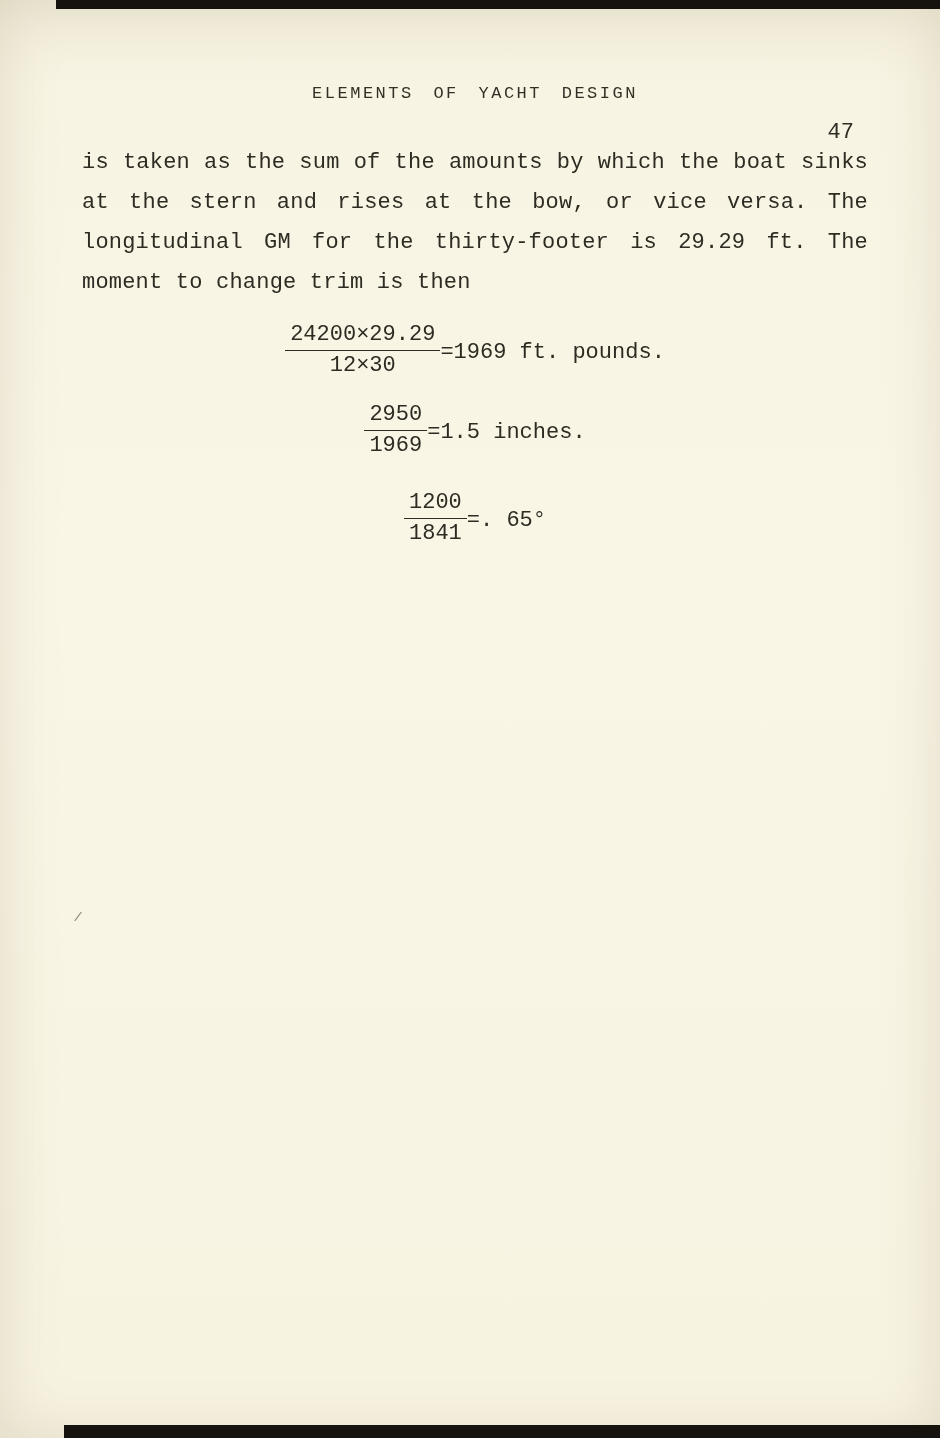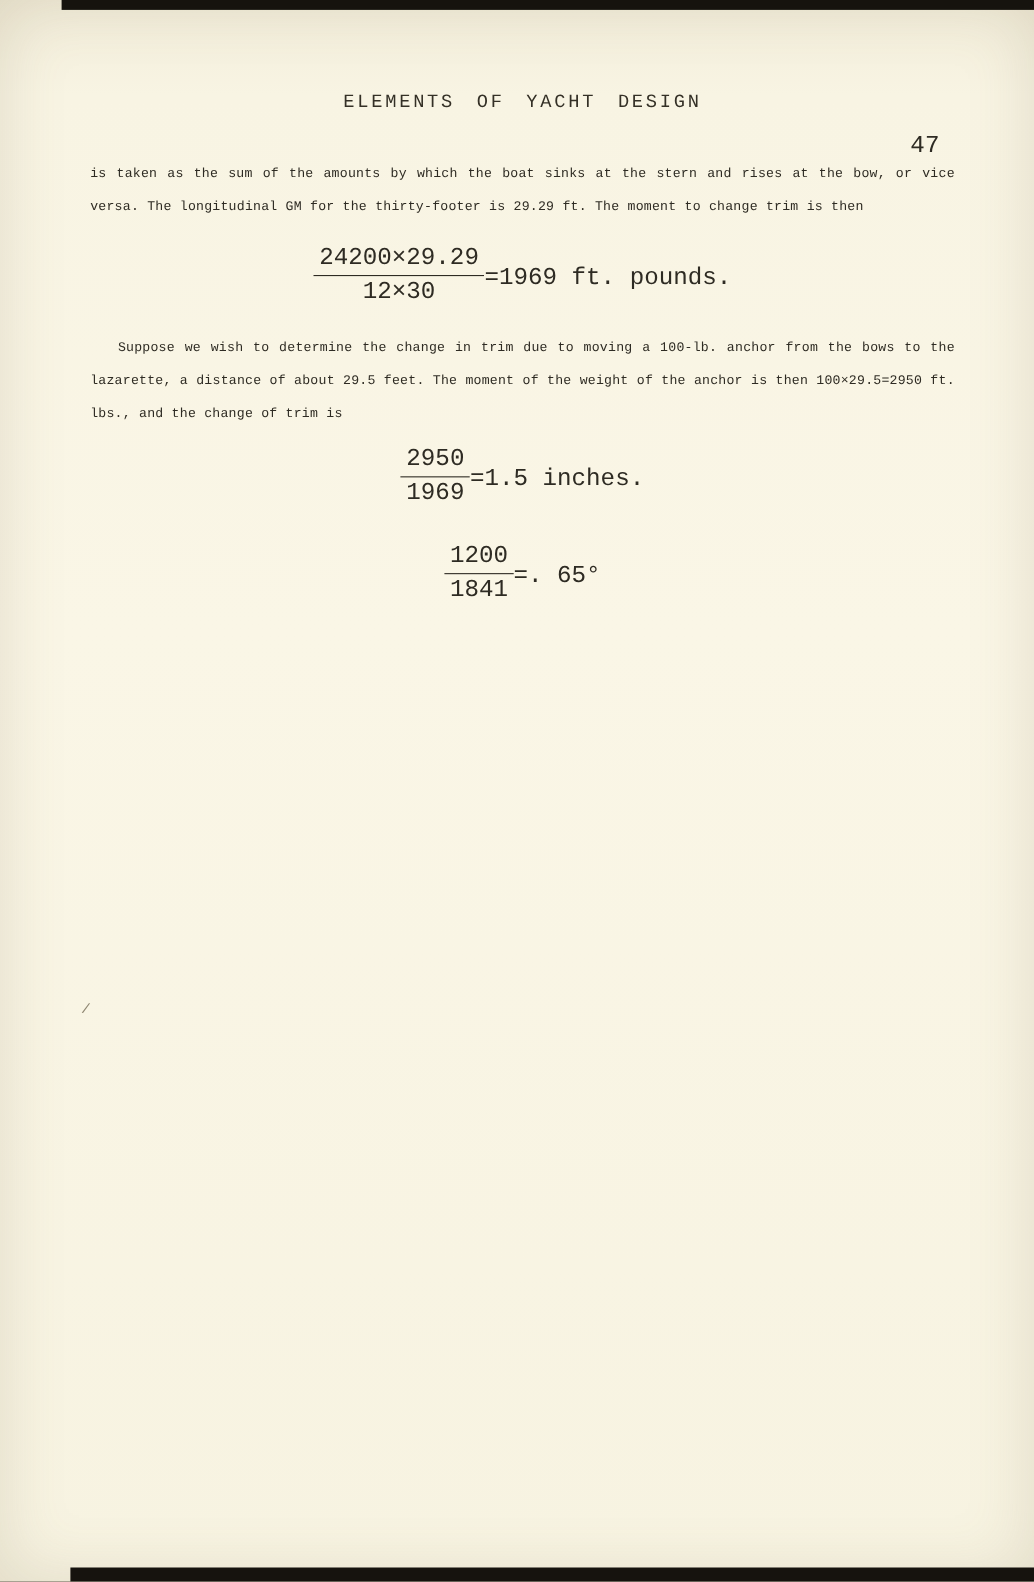--- a/index.html
+++ b/index.html
@@ -48,22 +48,22 @@
   .page-number {
     position: absolute;
     right: 14px;
     top: -4px;
     font-size: 22px;
     color: #2e2b23;
     margin-top: 40px;
   }
   .body-text p {
     margin: 0;
-    font-size: 12px;
-    line-height: 30px;
+    font-size: 22px;
+    line-height: 40px;
     text-align: justify;
     letter-spacing: 0.2px;
   }
   .indent { text-indent: 2.1em; }
   .formula {
     text-align: center;
     margin: 18px 0 22px 0;
     font-size: 22px;
   }
   .frac {
@@ -113,21 +113,20 @@
 
       <p>is taken as the sum of the amounts by which the boat sinks at the stern and rises at the bow, or vice versa.  The longitudinal GM for the thirty-footer is 29.29 ft.  The moment to change trim is then</p>
 
       <div class="formula">
         <span class="frac">
           <span class="num">24200×29.29</span>
           <span class="den">12×30</span>
         </span><span class="frac-result">=1969 ft. pounds.</span>
       </div>
 
-      <p class="indent">Suppose we wish to determine the change in trim due to moving a 100-lb. anchor from the bows to the lazarette, a distance of about 29.5 feet. The moment of the weight of the anchor is then 100×29.5=2950 ft. lbs., and the change of trim is</p>
 
       <div class="formula" style="margin-top:13px; margin-bottom:28px;">
         <span class="frac">
           <span class="num">2950</span>
           <span class="den">1969</span>
         </span><span class="frac-result">=1.5 inches.</span>
       </div>
 
 
 

